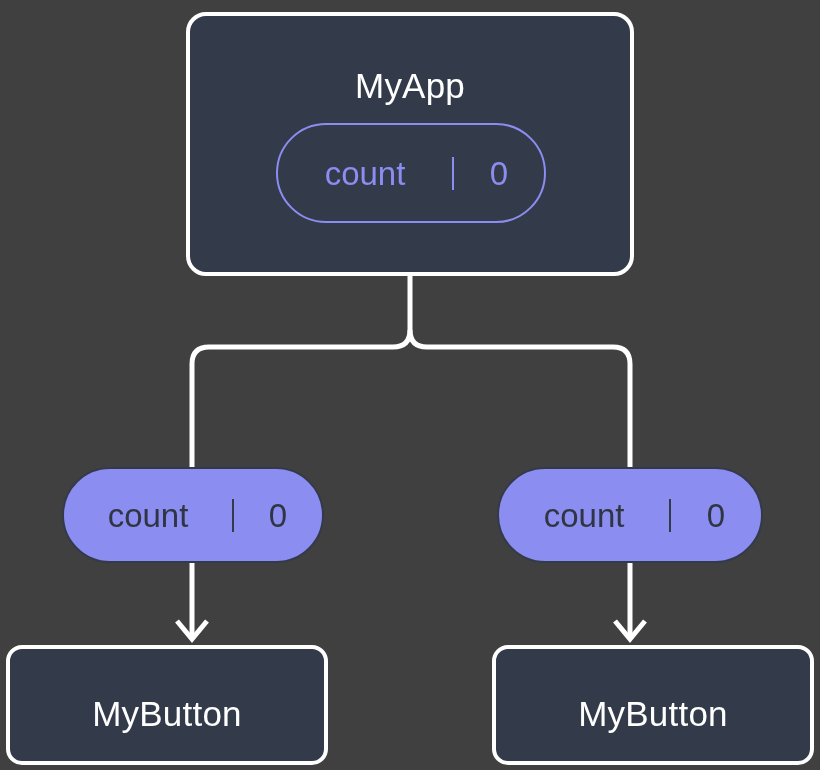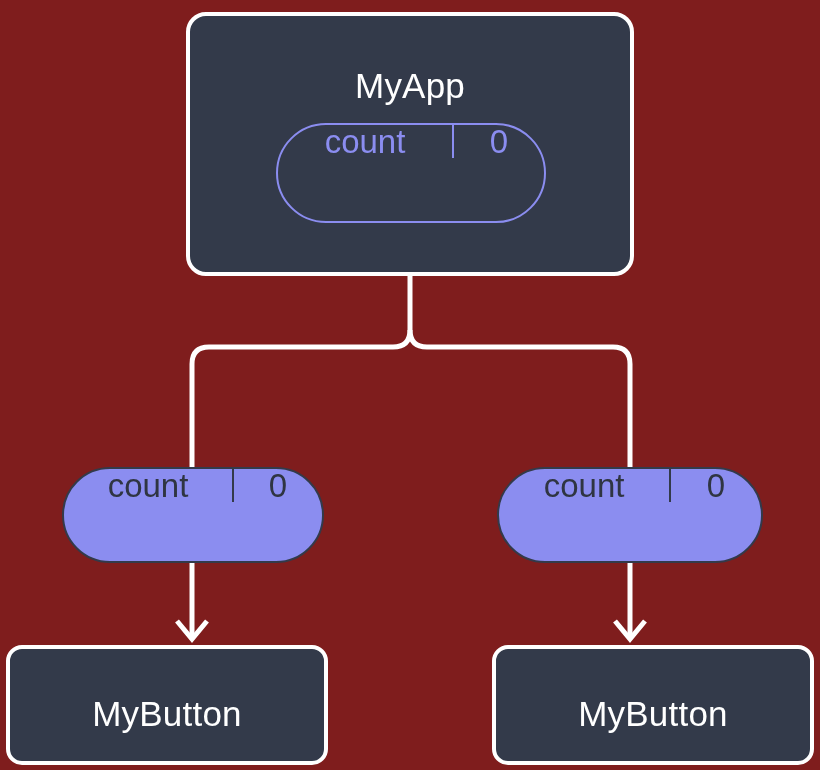--- a/index.html
+++ b/index.html
@@ -11,21 +11,21 @@
   body {
     width: 820px;
     height: 770px;
     overflow: hidden;
     font-family: "Liberation Sans", "DejaVu Sans", sans-serif;
   }
   #stage {
     position: relative;
     width: 820px;
     height: 770px;
-    background: #7f1d1d;
+    background: #404040;
   }
   #wires {
     position: absolute;
     left: 0;
     top: 0;
     width: 820px;
     height: 770px;
     pointer-events: none;
   }
 
@@ -75,21 +75,21 @@
     top: 645px;
     width: 322px;
     height: 120px;
   }
 
   
   .pill {
     position: absolute;
     box-sizing: border-box;
     display: flex;
-    align-items: flex-start;
+    align-items: center;
     border-radius: 999px;
     overflow: hidden;
   }
   .pill-key, .pill-val {
     display: flex;
     align-items: center;
     justify-content: center;
     font-size: 33px;
     line-height: 1;
     white-space: nowrap;

